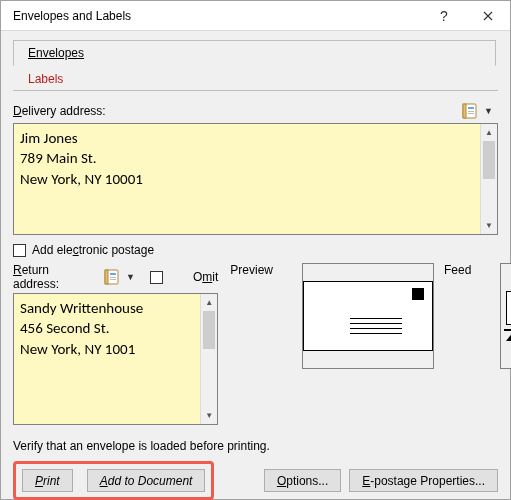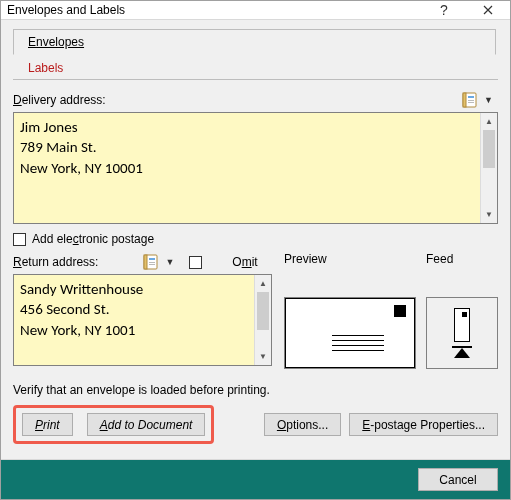--- a/index.html
+++ b/index.html
@@ -15,25 +15,25 @@
   }
   .dialog {
     width: 511px;
     height: 500px;
     background: #f0f0f0;
     border: 1px solid #a0a0a0;
     display: flex;
     flex-direction: column;
   }
   .titlebar {
-    height: 19px;
+    height: 30px;
     background: #fff;
     display: flex;
     align-items: center;
-    padding: 0 0 0 6px;
+    padding: 0 0 0 12px;
     border-bottom: 1px solid #d9d9d9;
   }
   .titlebar .title { flex: 1; font-size: 12px; }
   .titlebar .ctl {
     width: 44px;
     height: 30px;
     display: flex;
     align-items: center;
     justify-content: center;
     font-size: 14px;
@@ -88,21 +88,21 @@
   }
   .textarea {
     white-space: pre-wrap;
     font-family: Calibri, "Segoe UI", sans-serif;
     font-size: 15px;
     line-height: 1.35;
     padding: 4px 18px 4px 6px;
     min-height: 100%;
   }
   .delivery-wrap { height: 112px; margin-bottom: 8px; }
-  .return-wrap { height: 92px; }
+  .return-wrap { height: 132px; }
   .sb {
     position: absolute;
     right: 0; top: 0; bottom: 0;
     width: 17px;
     background: #f0f0f0;
     border-left: 1px solid #dcdcdc;
     display: flex;
     flex-direction: column;
   }
   .sb .arrow {
@@ -136,21 +136,21 @@
     gap: 12px;
   }
   .leftcol { width: 270px; }
   .rightcol { flex: 1; display: flex; gap: 10px; }
   .return-labelrow { display: flex; align-items: center; margin-bottom: 2px; }
   .return-labelrow .txt { margin-right: 40px; }
   .return-labelrow .omitwrap { display: flex; align-items: center; margin-left: 10px; gap: 24px; }
   .panel {
     flex: 1;
     display: flex;
-    flex-direction: column;
+    flex-direction: row;
     gap: 29px;
   }
   .panel-title { margin-bottom: 2px; }
   .panel-box {
     flex: 1;
     border: 1px solid #808080;
     background: #f0f0f0;
     display: flex;
     align-items: center;
     justify-content: center;

